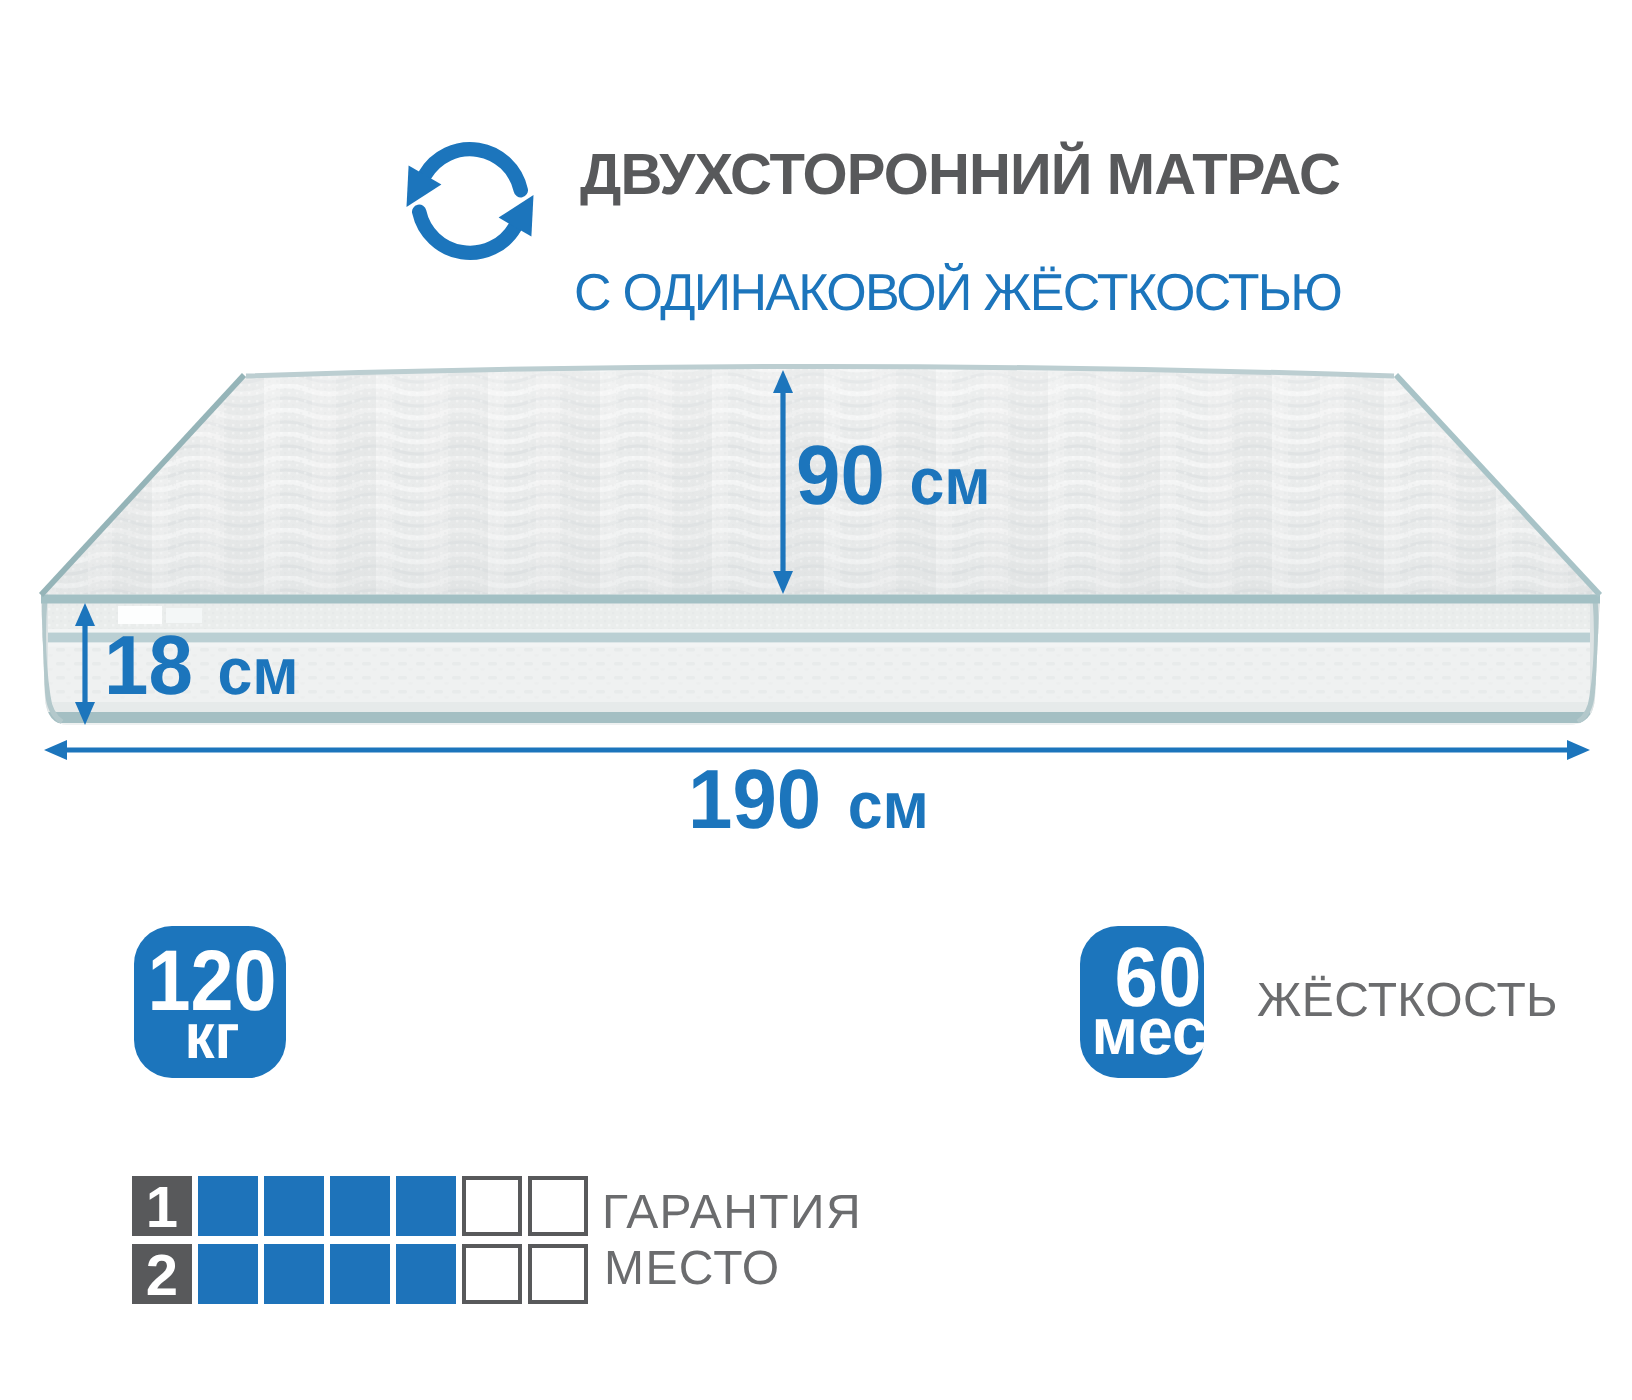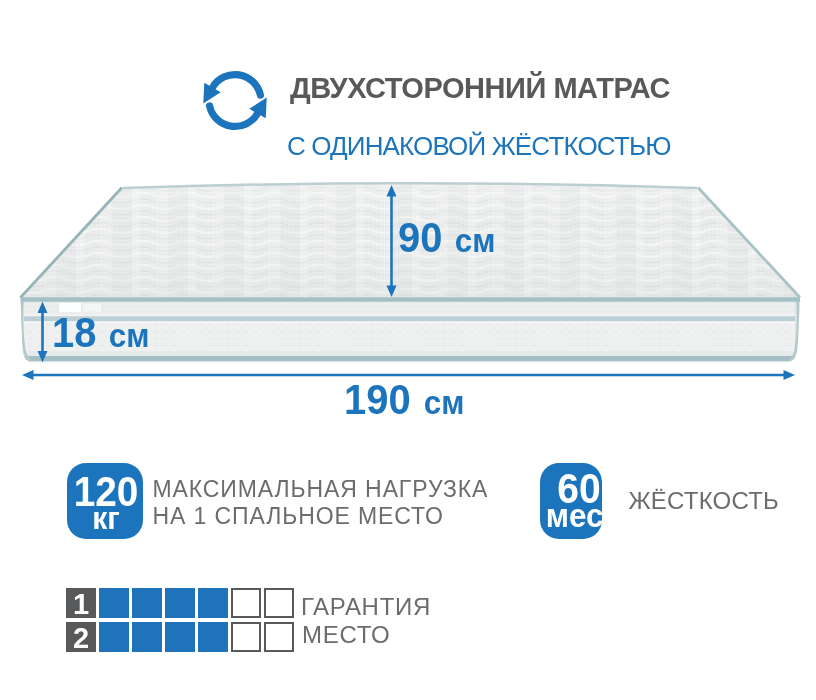--- a/index.html
+++ b/index.html
@@ -114,21 +114,20 @@
   </svg>
 
   <div class="abs" style="left:398px;top:217px;font-weight:bold;color:#1c75bc;font-size:42px;line-height:1;white-space:nowrap;transform:scaleX(0.95);transform-origin:0 0;">90<span style="font-size:33px;margin-left:13px;">см</span></div>
   <div class="abs" style="left:52px;top:311.5px;font-weight:bold;color:#1c75bc;font-size:42px;line-height:1;white-space:nowrap;transform:scaleX(0.95);transform-origin:0 0;">18<span style="font-size:33px;margin-left:13px;">см</span></div>
   <div class="abs" style="left:344px;top:379px;font-weight:bold;color:#1c75bc;font-size:42px;line-height:1;white-space:nowrap;transform:scaleX(0.95);transform-origin:0 0;">190<span style="font-size:33px;margin-left:14px;">см</span></div>
 
   <div class="abs" style="left:67px;top:462.5px;width:76px;height:76px;border-radius:19px;background:#1c75bc;color:#fff;">
     <div class="abs" style="left:0;width:78px;text-align:center;top:7px;font-weight:bold;font-size:43px;line-height:1;transform:scaleX(0.90);">120</div>
     <div class="abs" style="left:0;width:78px;text-align:center;top:39.5px;font-weight:bold;font-size:32px;line-height:1;transform:scaleX(0.94);">кг</div>
   </div>
-  <div class="abs gray" style="left:152.5px;top:476px;font-size:23px;line-height:27px;letter-spacing:0.9px;white-space:nowrap;">МАКСИМАЛЬНАЯ НАГРУЗКА<br>НА 1 СПАЛЬНОЕ МЕСТО</div>
 
   <div class="abs" style="left:540px;top:462.5px;width:62px;height:76px;border-radius:19px;background:#1c75bc;color:#fff;">
     <div class="abs" style="left:0;width:78px;text-align:center;top:5px;font-weight:bold;font-size:42px;line-height:1;transform:scaleX(0.93);">60</div>
     <div class="abs" style="left:0;width:78px;text-align:center;top:36.5px;font-weight:bold;font-size:33px;line-height:1;transform:scaleX(0.95);">мес.</div>
   </div>
   <div class="abs gray" style="left:628.5px;top:486.5px;font-size:24px;letter-spacing:0.2px;white-space:nowrap;">ЖЁСТКОСТЬ</div>
 
   <svg class="abs" style="left:0;top:580px;" width="816" height="90" viewBox="0 0 816 90">
     <g>
 

